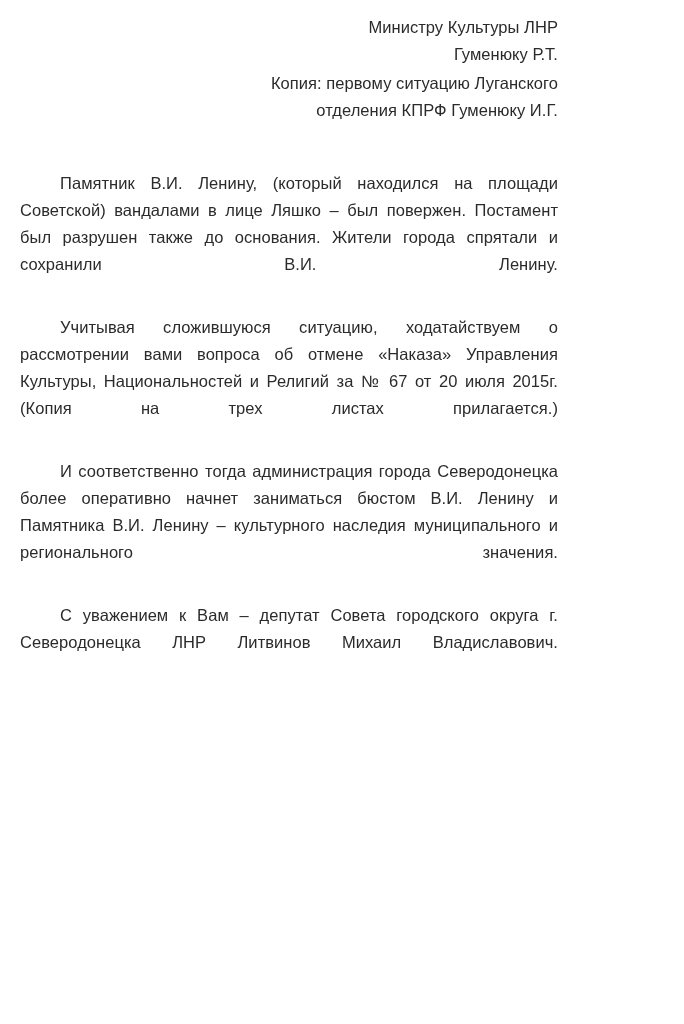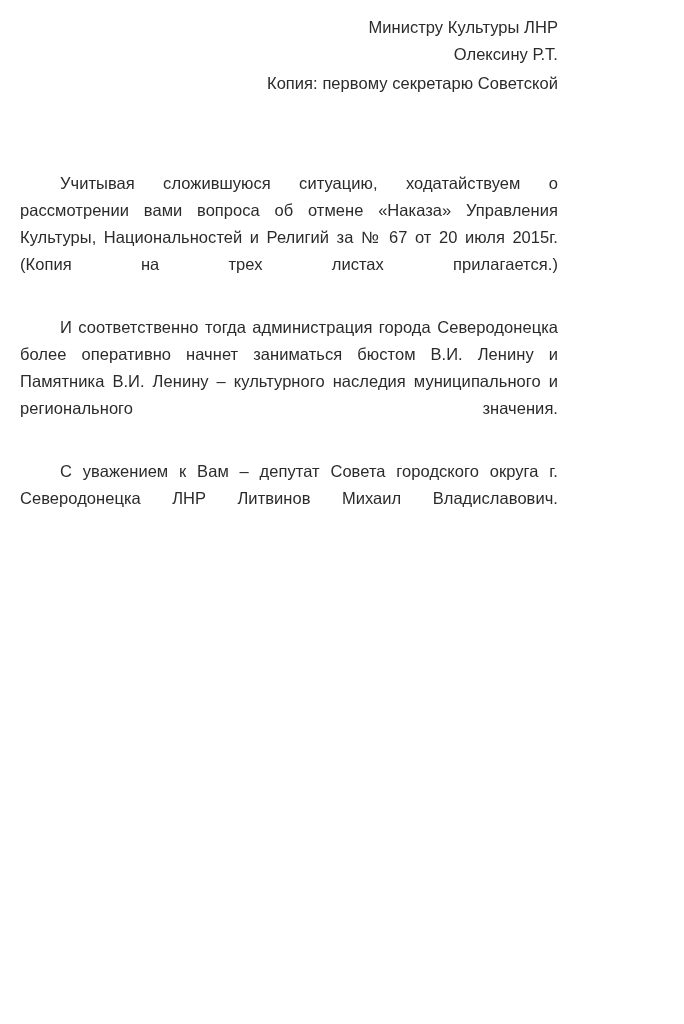--- a/index.html
+++ b/index.html
@@ -94,29 +94,31 @@
     border-left: 2px solid #d8d8d8;
   }
 </style>
 </head>
 <body>
 
 <div class="page">
 
   <div class="addressee">
     <div>Министру Культуры ЛНР</div>
-    <div>Олексину Р.Т.</div>
+    <div>Гуменюку Р.Т.</div>
   </div>
 
   <div class="copy-block">
-    <div>Копия: первому секретарю Советской</div>
+    <div>Копия: первому ситуацию Луганского</div>
+    <div>отделения КПРФ Гуменюку И.Г.</div>
   </div>
 
 
   <div class="body-text">
+    <p>Памятник В.И. Ленину, (который находился на площади Советской) вандалами в лице Ляшко – был повержен. Постамент был разрушен также до основания. Жители города спрятали и сохранили В.И. Ленину.</p>
     <p>Учитывая сложившуюся ситуацию, ходатайствуем о рассмотрении вами вопроса об отмене «Наказа» Управления Культуры, Национальностей и Религий за № 67 от 20 июля 2015г. (Копия на трех листах прилагается.)</p>
     <p>И соответственно тогда администрация города Северодонецка более оперативно начнет заниматься бюстом В.И. Ленину и Памятника В.И. Ленину – культурного наследия муниципального и регионального значения.</p>
     <p>С уважением к Вам – депутат Совета городского округа г. Северодонецка ЛНР Литвинов Михаил Владиславович.</p>
   </div>
 
   <div class="corner-mark"></div>
 
 </div>
 
 </body></html>

